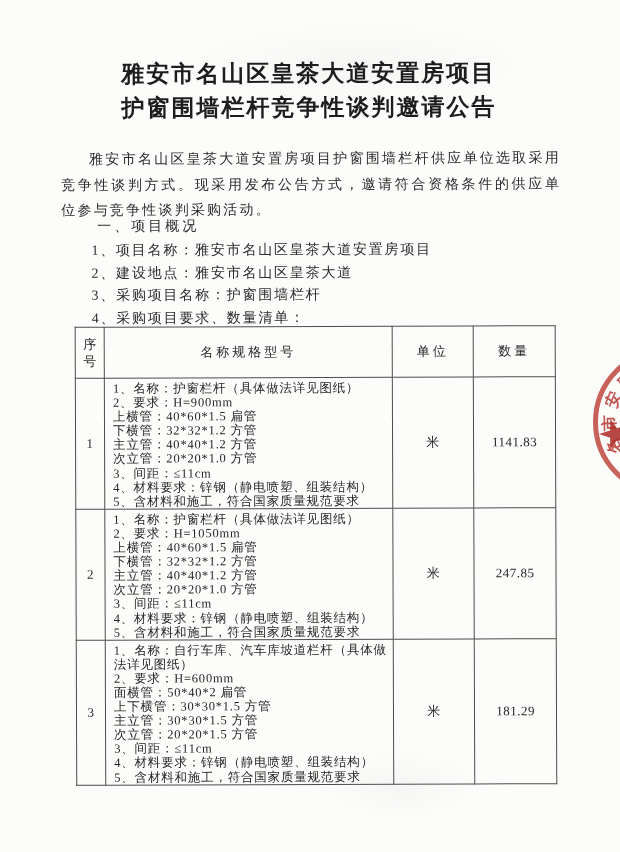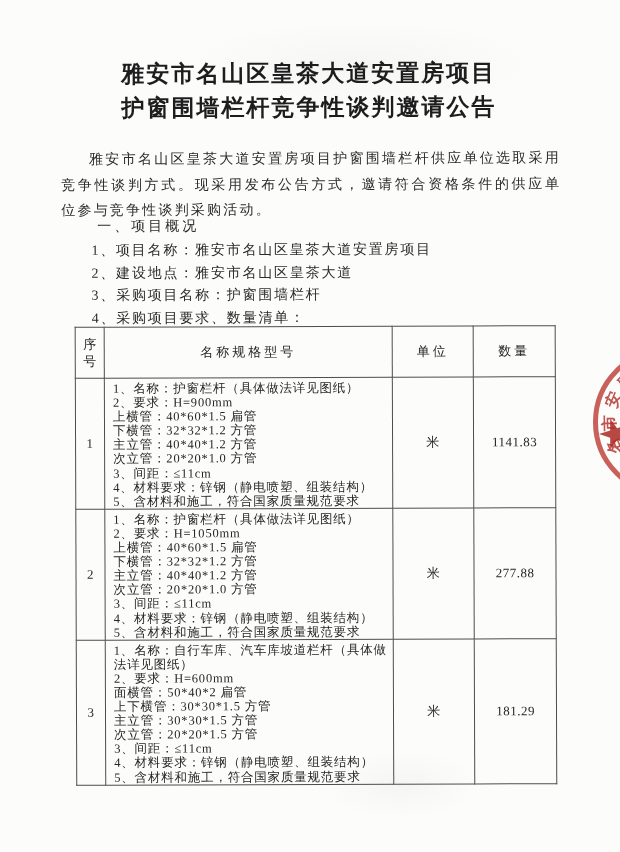--- a/index.html
+++ b/index.html
@@ -180,21 +180,21 @@
       <td class="cell-spec">1、名称：护窗栏杆（具体做法详见图纸）
 2、要求：H=1050mm
 上横管：40*60*1.5 扁管
 下横管：32*32*1.2 方管
 主立管：40*40*1.2 方管
 次立管：20*20*1.0 方管
 3、间距：≤11cm
 4、材料要求：锌钢（静电喷塑、组装结构）
 5、含材料和施工，符合国家质量规范要求</td>
       <td class="cell-unit">米</td>
-      <td class="cell-qty">277.88</td>
+      <td class="cell-qty">247.85</td>
     </tr>
     <tr class="r3">
       <td class="cell-seq">3</td>
       <td class="cell-spec">1、名称：自行车库、汽车库坡道栏杆（具体做法详见图纸）
 2、要求：H=600mm
 面横管：50*40*2 扁管
 上下横管：30*30*1.5 方管
 主立管：30*30*1.5 方管
 次立管：20*20*1.5 方管
 3、间距：≤11cm

